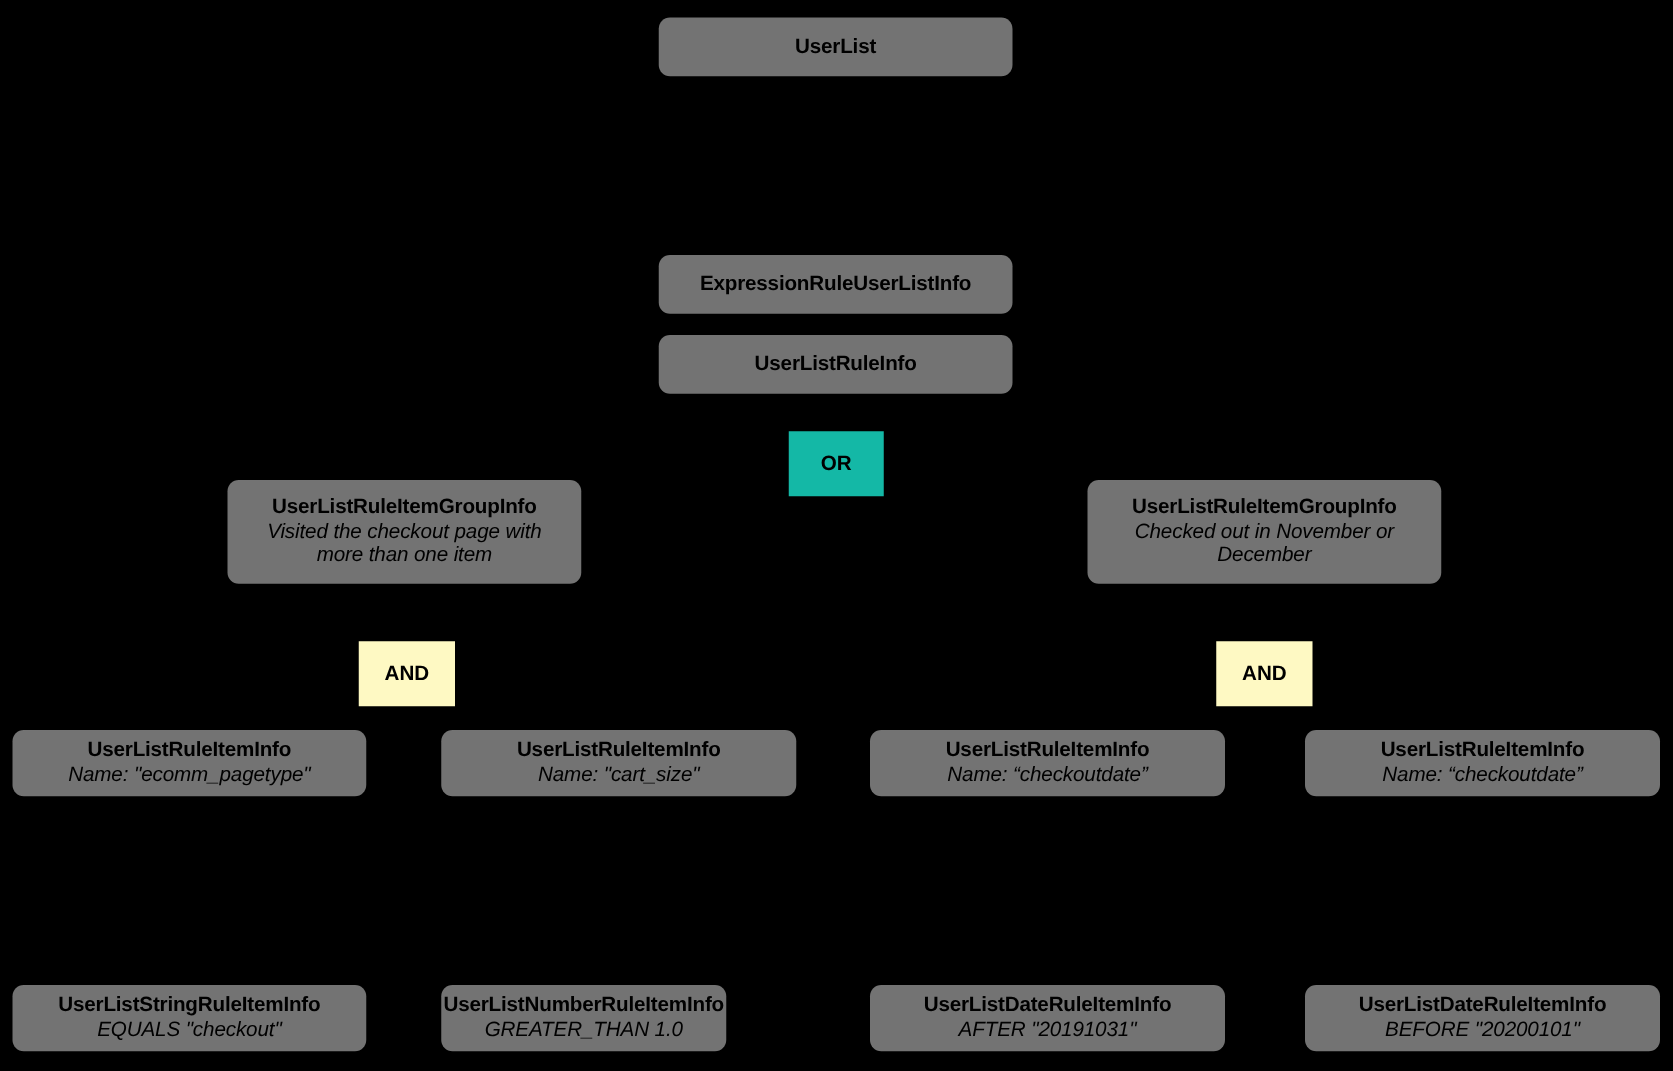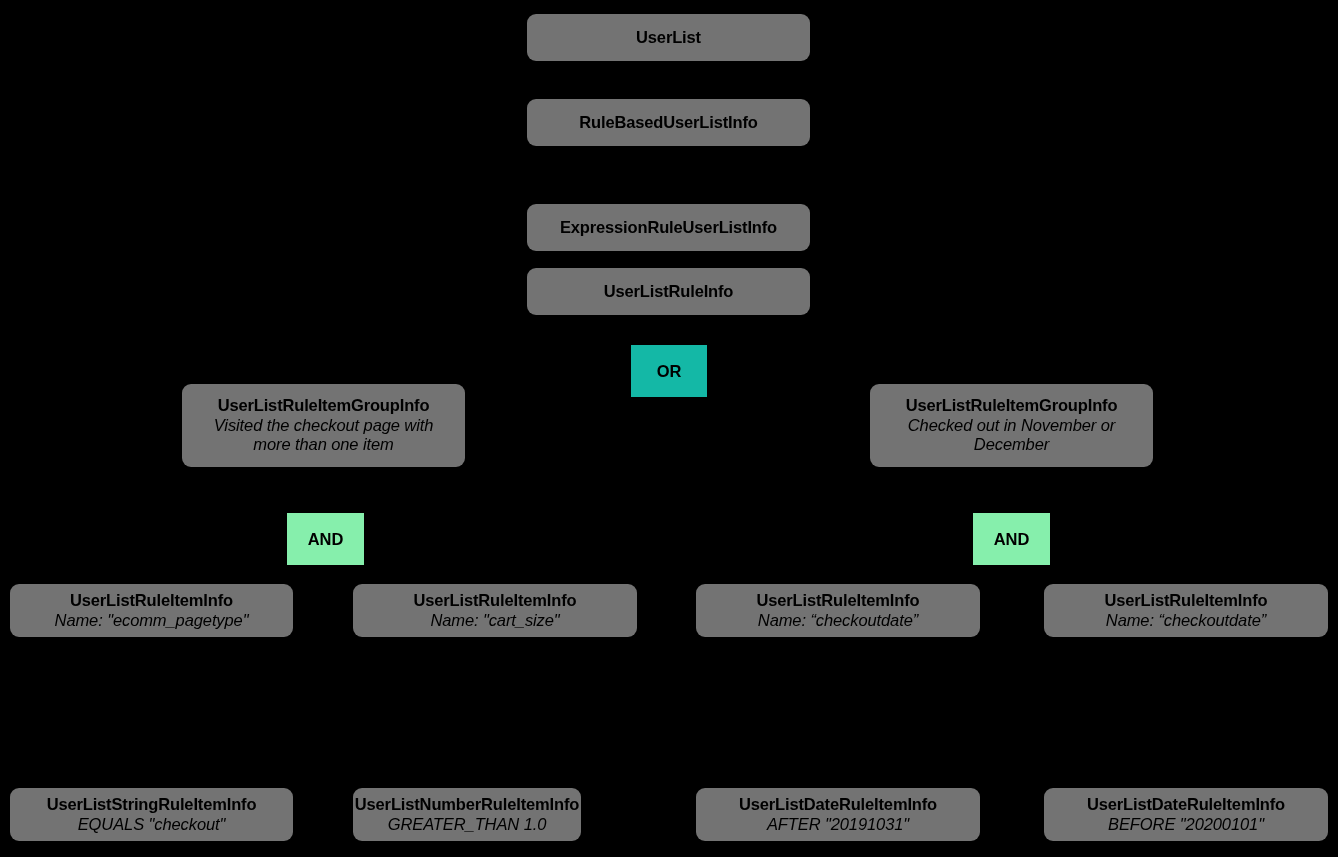--- a/index.html
+++ b/index.html
@@ -52,21 +52,21 @@
     box-sizing: border-box;
     display: flex;
     align-items: center;
     justify-content: center;
     color: #000000;
     font-weight: bold;
     font-size: 16.5px;
     border-radius: 0;
   }
   .op.or  { background: #14b8a6; }
-  .op.and { background: #86efac; }
+  .op.and { background: #fef9c3; }
 
   
   .edge {
     position: absolute;
     background: #000000;
   }
   
   .arrowhead {
     position: absolute;
     width: 0;
@@ -102,23 +102,20 @@
 
   <div class="edge" style="left:150px; top:636px; width:2px; height:152px;"></div>
   <div class="edge" style="left:494px; top:636px; width:2px; height:152px;"></div>
   <div class="edge" style="left:837px; top:636px; width:2px; height:152px;"></div>
   <div class="edge" style="left:1185px; top:636px; width:2px; height:152px;"></div>
 
   <div class="node entity" style="left:527px; top:14px; width:283px; height:47px;">
     <span class="title">UserList</span>
   </div>
 
-  <div class="node entity" style="left:527px; top:99px; width:283px; height:47px;">
-    <span class="title">RuleBasedUserListInfo</span>
-  </div>
 
   <div class="node entity" style="left:527px; top:184px; width:283px; height:47px;margin-top:20px;">
     <span class="title">ExpressionRuleUserListInfo</span>
   </div>
 
   <div class="node entity" style="left:527px; top:268px; width:283px; height:47px;">
     <span class="title">UserListRuleInfo</span>
   </div>
 
   <div class="op or" style="left:631px; top:345px; width:76px; height:52px;">

